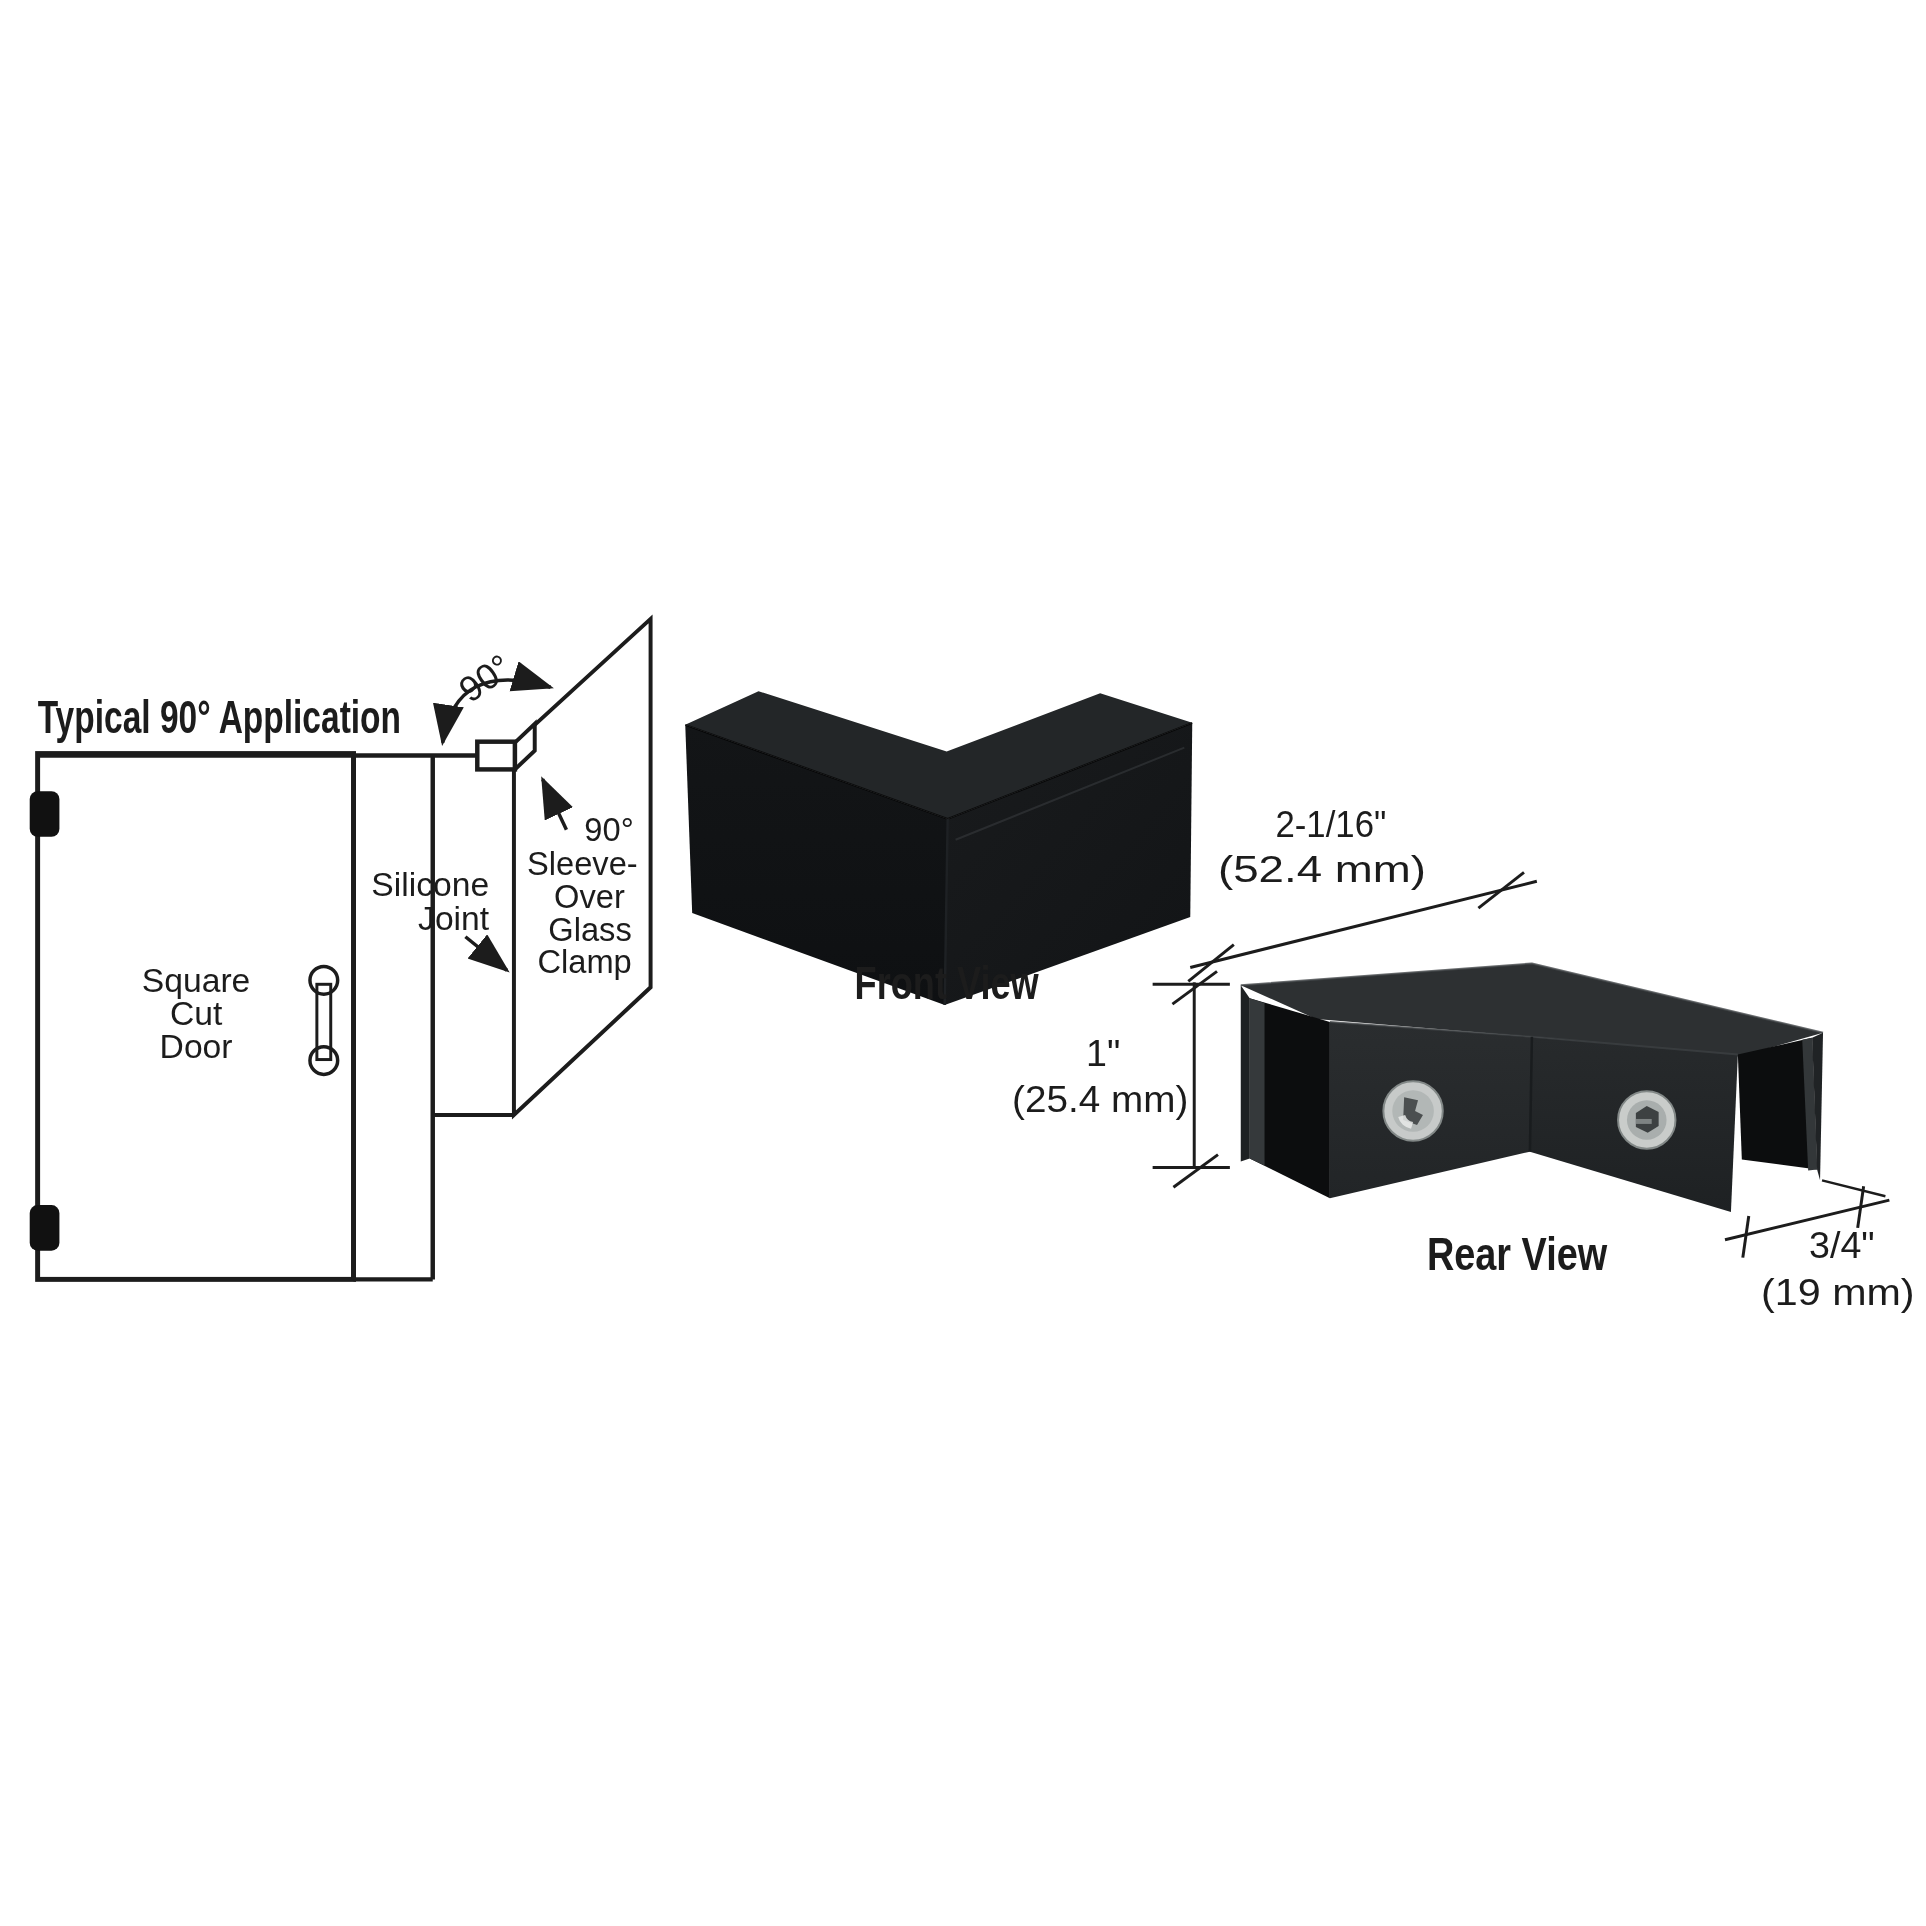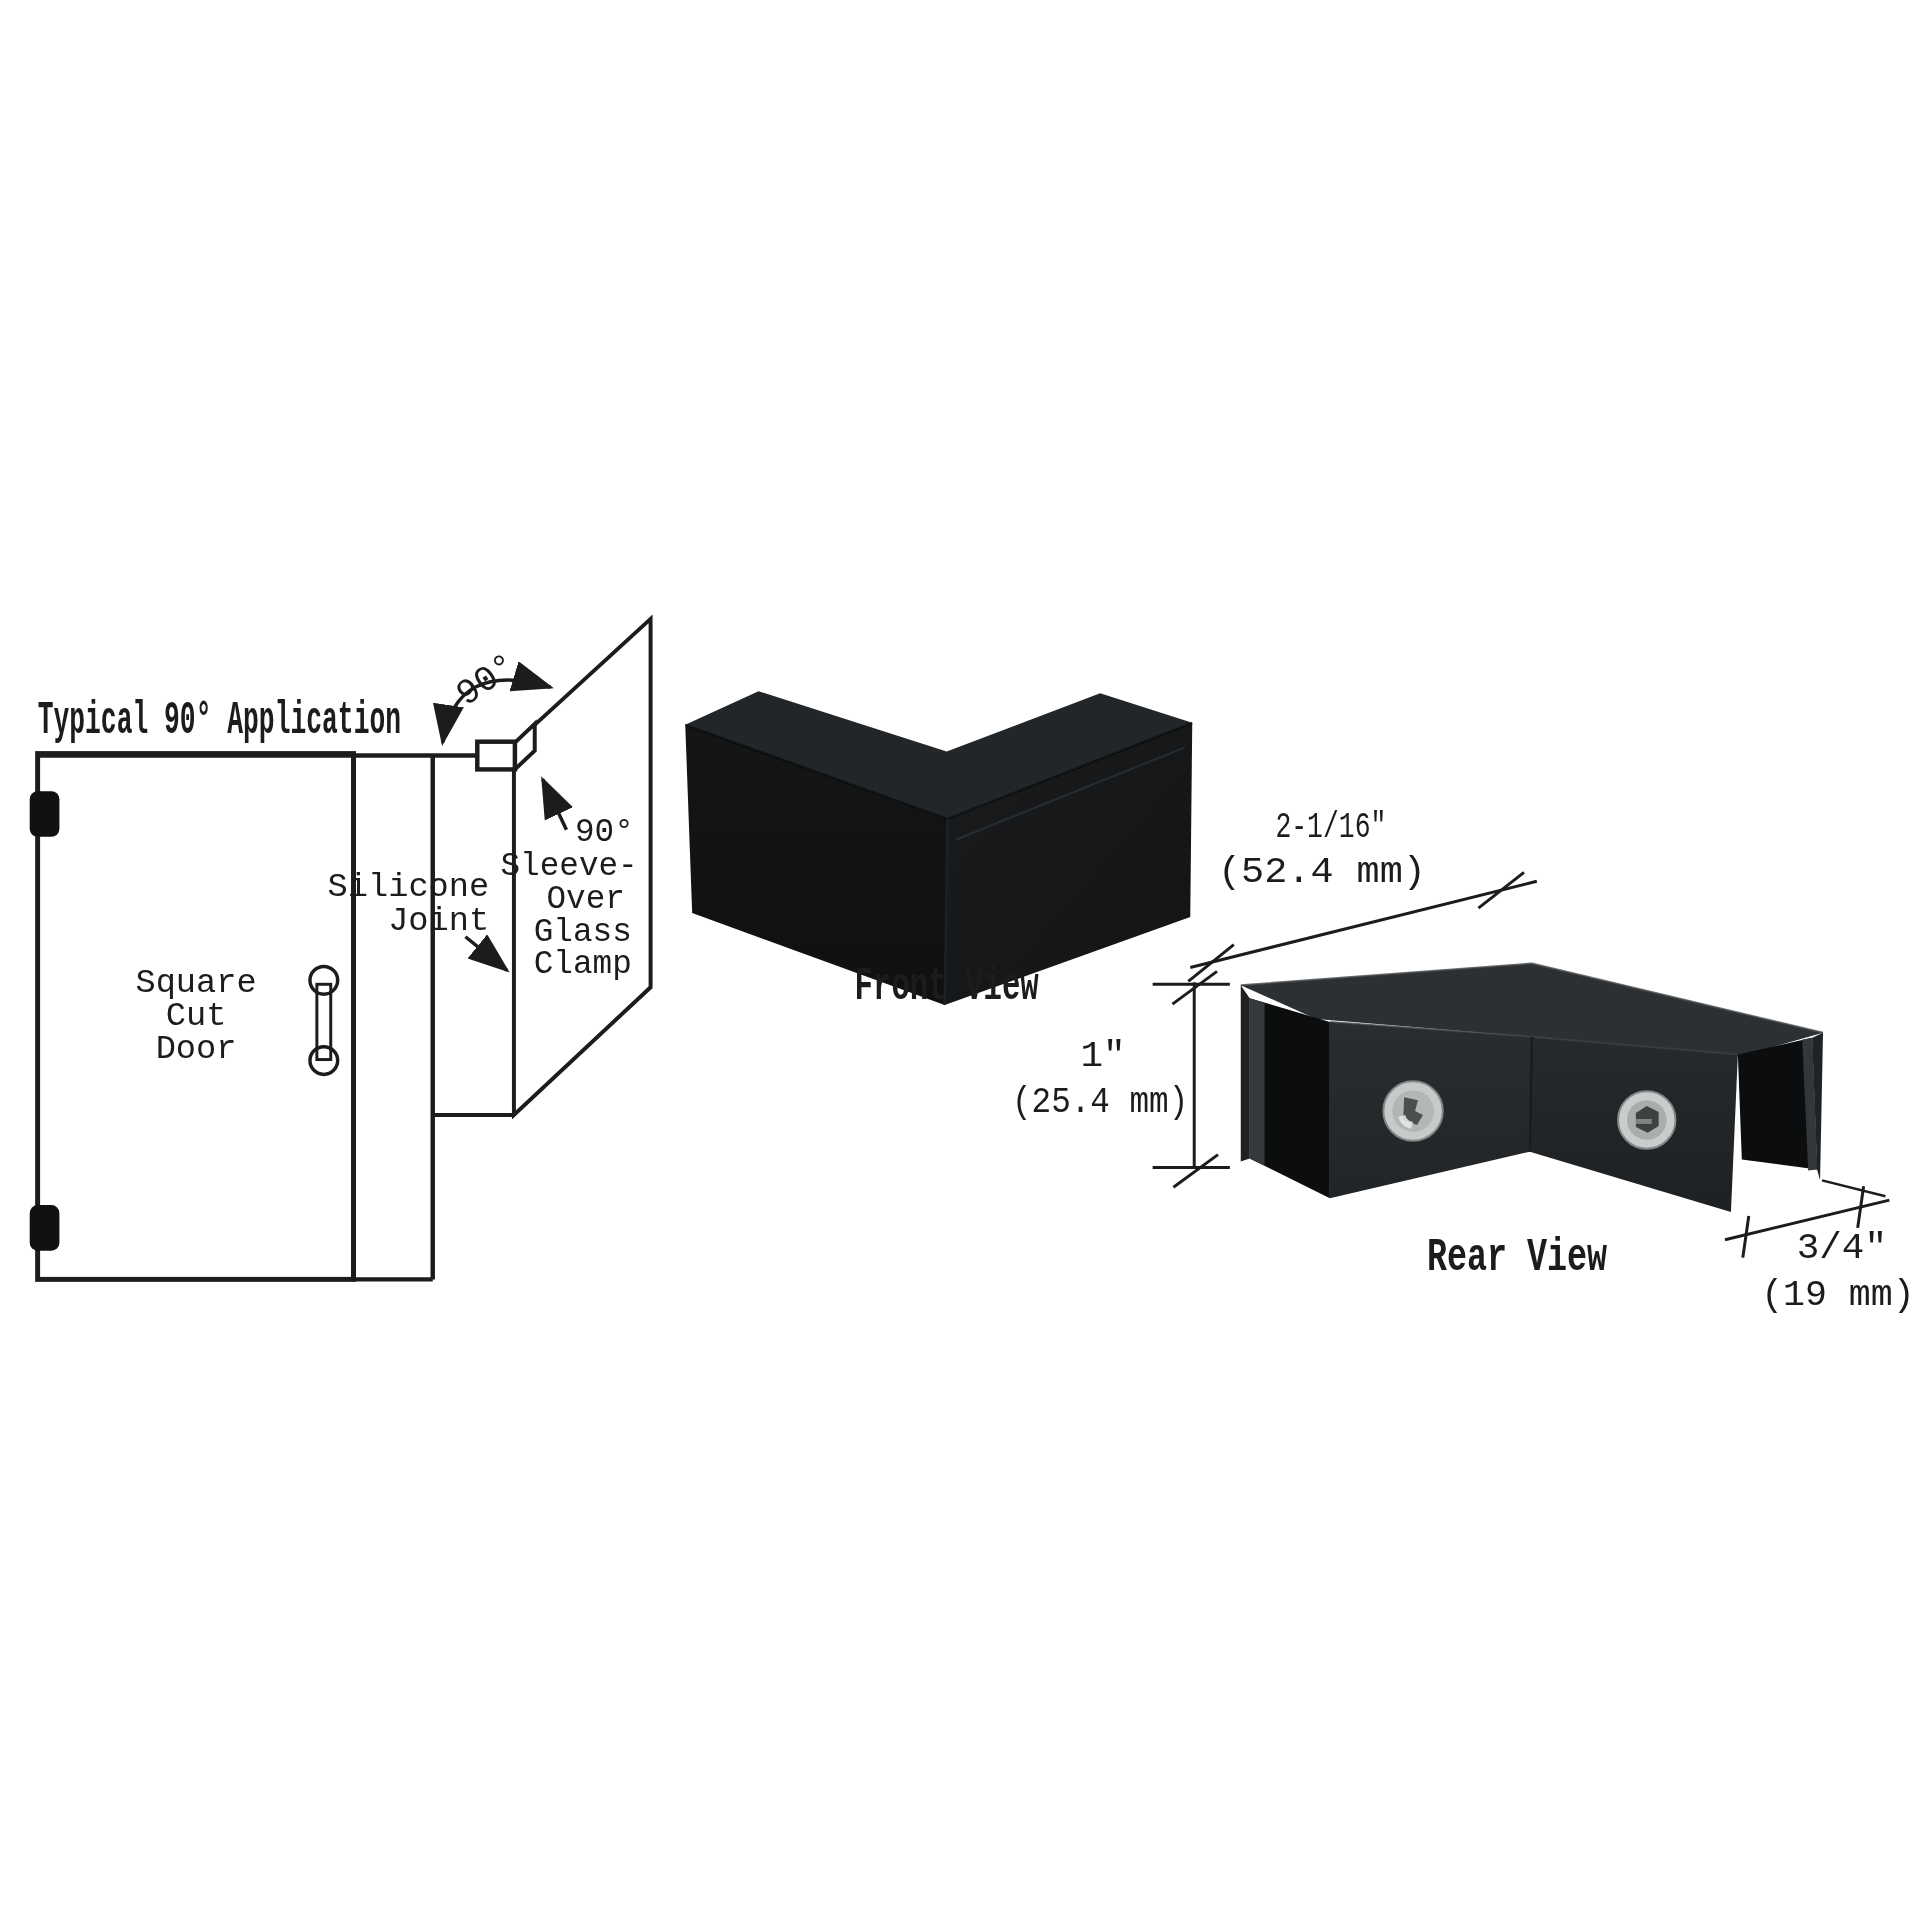--- a/index.html
+++ b/index.html
@@ -1,17 +1,17 @@
 <!DOCTYPE html>
 <html><head>
 <meta charset="utf-8">
 <style>
   html,body{margin:0;padding:0;background:#fff;}
   .canvas{position:relative;width:1927px;height:1927px;background:#ffffff;overflow:hidden;
-          font-family:Liberation Mono, monospace;}
+          font-family:Liberation Sans, sans-serif;}
   svg{position:absolute;left:0;top:0;}
   text{fill:#1c1c1c;}
   .ink{stroke:#1c1c1c;fill:none;}
   .lbl{font-size:34px;}
   .dim{font-size:38px;}
   .viewlbl{font-size:46px;font-weight:bold;}
 </style>
 </head>
 <body>
 

